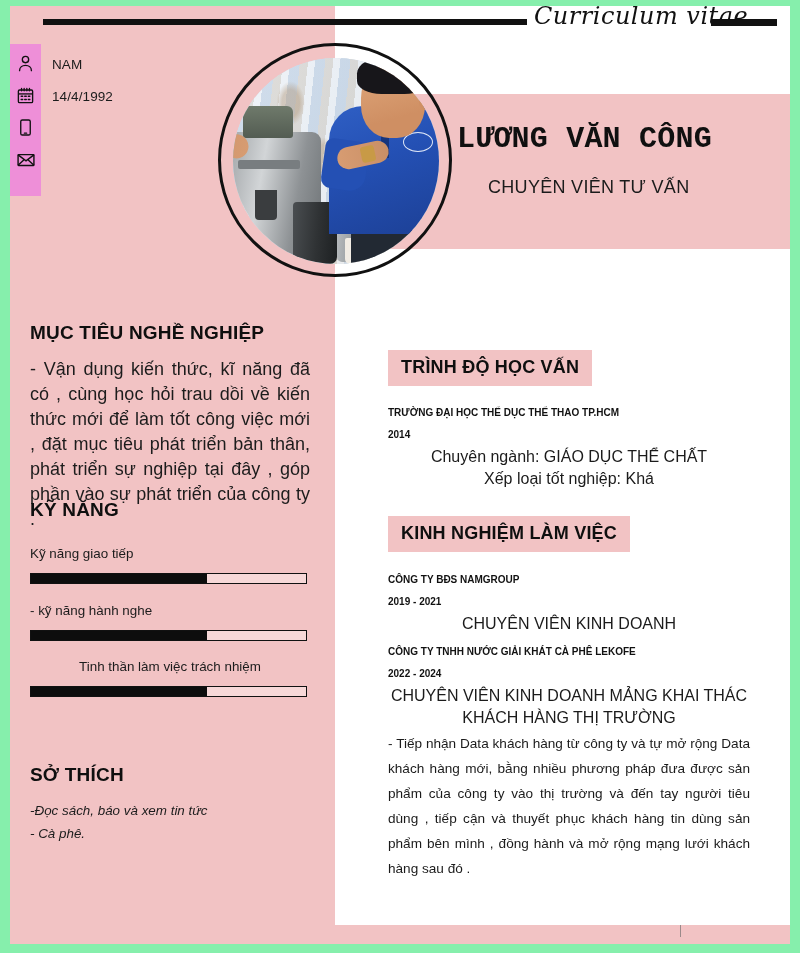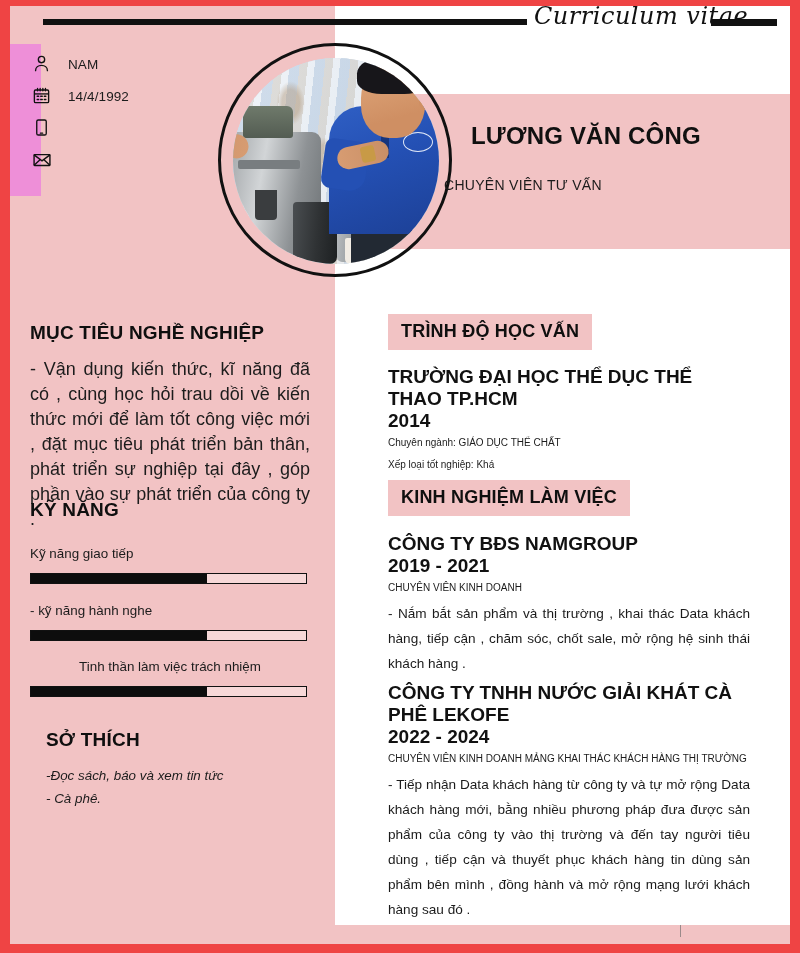--- a/index.html
+++ b/index.html
@@ -5,21 +5,21 @@
   * { box-sizing: border-box; margin: 0; padding: 0; }
   html, body {
     width: 800px; height: 953px;
     background: #f1f1f1;
     font-family: "Liberation Sans", sans-serif;
     overflow: hidden;
   }
   #page {
     position: relative;
     width: 800px; height: 953px;
-    background: #ef4444;
+    background: #86efac;
     overflow: hidden;
   }
 
   
   .pink-page {
     position: absolute;
     left: 10px; top: 6px;
     width: 780px; height: 938px;
     background: #f2c3c4;
   }
@@ -70,21 +70,21 @@
 
   
   .icon-strip {
     position: absolute;
     left: 10px; top: 44px;
     width: 31px; height: 152px;
     background: #ee8fd8;
   }
   .contact-list {
     position: absolute;
-    left: 26px; top: 52px;
+    left: 10px; top: 52px;
     width: 300px;
   }
   .contact-row {
     display: flex;
     align-items: flex-start;
     height: 32px;
   }
   .contact-row.addr { height: auto; align-items: flex-start; }
   .c-ico {
     width: 31px;
@@ -269,31 +269,32 @@
   .ph-pants {
     position: absolute;
     left: 118px; bottom: 0;
     width: 96px; height: 34px;
     background: #222933;
   }
 
   
   .name-text {
     position: absolute;
-    left: 471px; top: 122px;
-    font-size: 24px;
+    left: 457px; top: 122px;
+    font-size: 30px;
     font-weight: 700;
     letter-spacing: 0.2px;
     color: #101010;
     white-space: nowrap;
+    font-family: Liberation Mono, monospace;
   }
   .role-text {
     position: absolute;
-    left: 444px; top: 177px;
-    font-size: 14px;
+    left: 488px; top: 177px;
+    font-size: 18px;
     letter-spacing: 0.3px;
     color: #1b1b1b;
     white-space: nowrap;
   }
 
   
   .lcol { position: absolute; left: 30px; width: 280px; }
   .l-head {
     font-size: 19px;
     font-weight: 700;
@@ -332,31 +333,33 @@
   
   .rcol { position: absolute; left: 388px; width: 362px; }
   .r-chip {
     display: inline-block;
     background: #f2c3c4;
     padding: 7px 13px 8px 13px;
     font-size: 18px;
     font-weight: 700;
     color: #0f0f0f;
     letter-spacing: 0.2px;
+    margin-top: 36px;
   }
   .r-strong {
-    font-size: 19px;
+    font-size: 10px;
     font-weight: 700;
     color: #111111;
     line-height: 22px;
   }
   .r-line {
-    font-size: 10px;
+    font-size: 16px;
     color: #1b1b1b;
     line-height: 22px;
+    text-align: center;
   }
   .r-para {
     font-size: 13.6px;
     color: #1b1b1b;
     line-height: 25px;
     text-align: justify;
   }
 
   .cursor-mark {
     position: absolute;
@@ -480,42 +483,41 @@
     </div>
 
     <div style="margin-top:16px;text-align:center;">
       <div class="skill-label">Tinh thần làm việc trách nhiệm</div>
       <div class="bar-outer" style="margin-top:9px;">
         <div class="bar-fill" style="width: 64%;"></div>
       </div>
     </div>
   </div>
 
-  <div class="lcol" style="top:729px;margin-left:16px;">
+  <div class="lcol" style="top:764px;">
     <div class="l-head">SỞ THÍCH</div>
     <div class="hobby-line" style="margin-top:13px;">-Đọc sách, báo và xem tin tức</div>
     <div class="hobby-line">- Cà phê.</div>
   </div>
 
   <div class="rcol" style="top:314px;">
     <span class="r-chip">TRÌNH ĐỘ HỌC VẤN</span>
     <div class="r-strong" style="margin-top:16px;">TRƯỜNG ĐẠI HỌC THỂ DỤC THỂ THAO TP.HCM</div>
     <div class="r-strong">2014</div>
     <div class="r-line">Chuyên ngành: GIÁO DỤC THỂ CHẤT</div>
     <div class="r-line">Xếp loại tốt nghiệp: Khá</div>
   </div>
 
   <div class="rcol" style="top:480px;">
     <span class="r-chip">KINH NGHIỆM LÀM VIỆC</span>
 
     <div style="margin-top:17px;">
       <div class="r-strong">CÔNG TY BĐS NAMGROUP</div>
       <div class="r-strong">2019 - 2021</div>
       <div class="r-line">CHUYÊN VIÊN KINH DOANH</div>
-      <div class="r-para" style="margin-top:2px;">- Nắm bắt sản phẩm và thị trường , khai thác Data khách hàng, tiếp cận , chăm sóc, chốt sale, mở rộng hệ sinh thái khách hàng .</div>
     </div>
 
     <div style="margin-top:6px;">
       <div class="r-strong">CÔNG TY TNHH NƯỚC GIẢI KHÁT CÀ PHÊ LEKOFE</div>
       <div class="r-strong">2022 - 2024</div>
       <div class="r-line">CHUYÊN VIÊN KINH DOANH MẢNG KHAI THÁC KHÁCH HÀNG THỊ TRƯỜNG</div>
       <div class="r-para" style="margin-top:2px;">- Tiếp nhận Data khách hàng từ công ty và tự mở rộng Data khách hàng mới, bằng nhiều phương pháp đưa được sản phẩm của công ty vào thị trường và đến tay người tiêu dùng , tiếp cận và thuyết phục khách hàng tin dùng sản phẩm bên mình , đồng hành và mở rộng mạng lưới khách hàng sau đó .</div>
     </div>
   </div>
 

